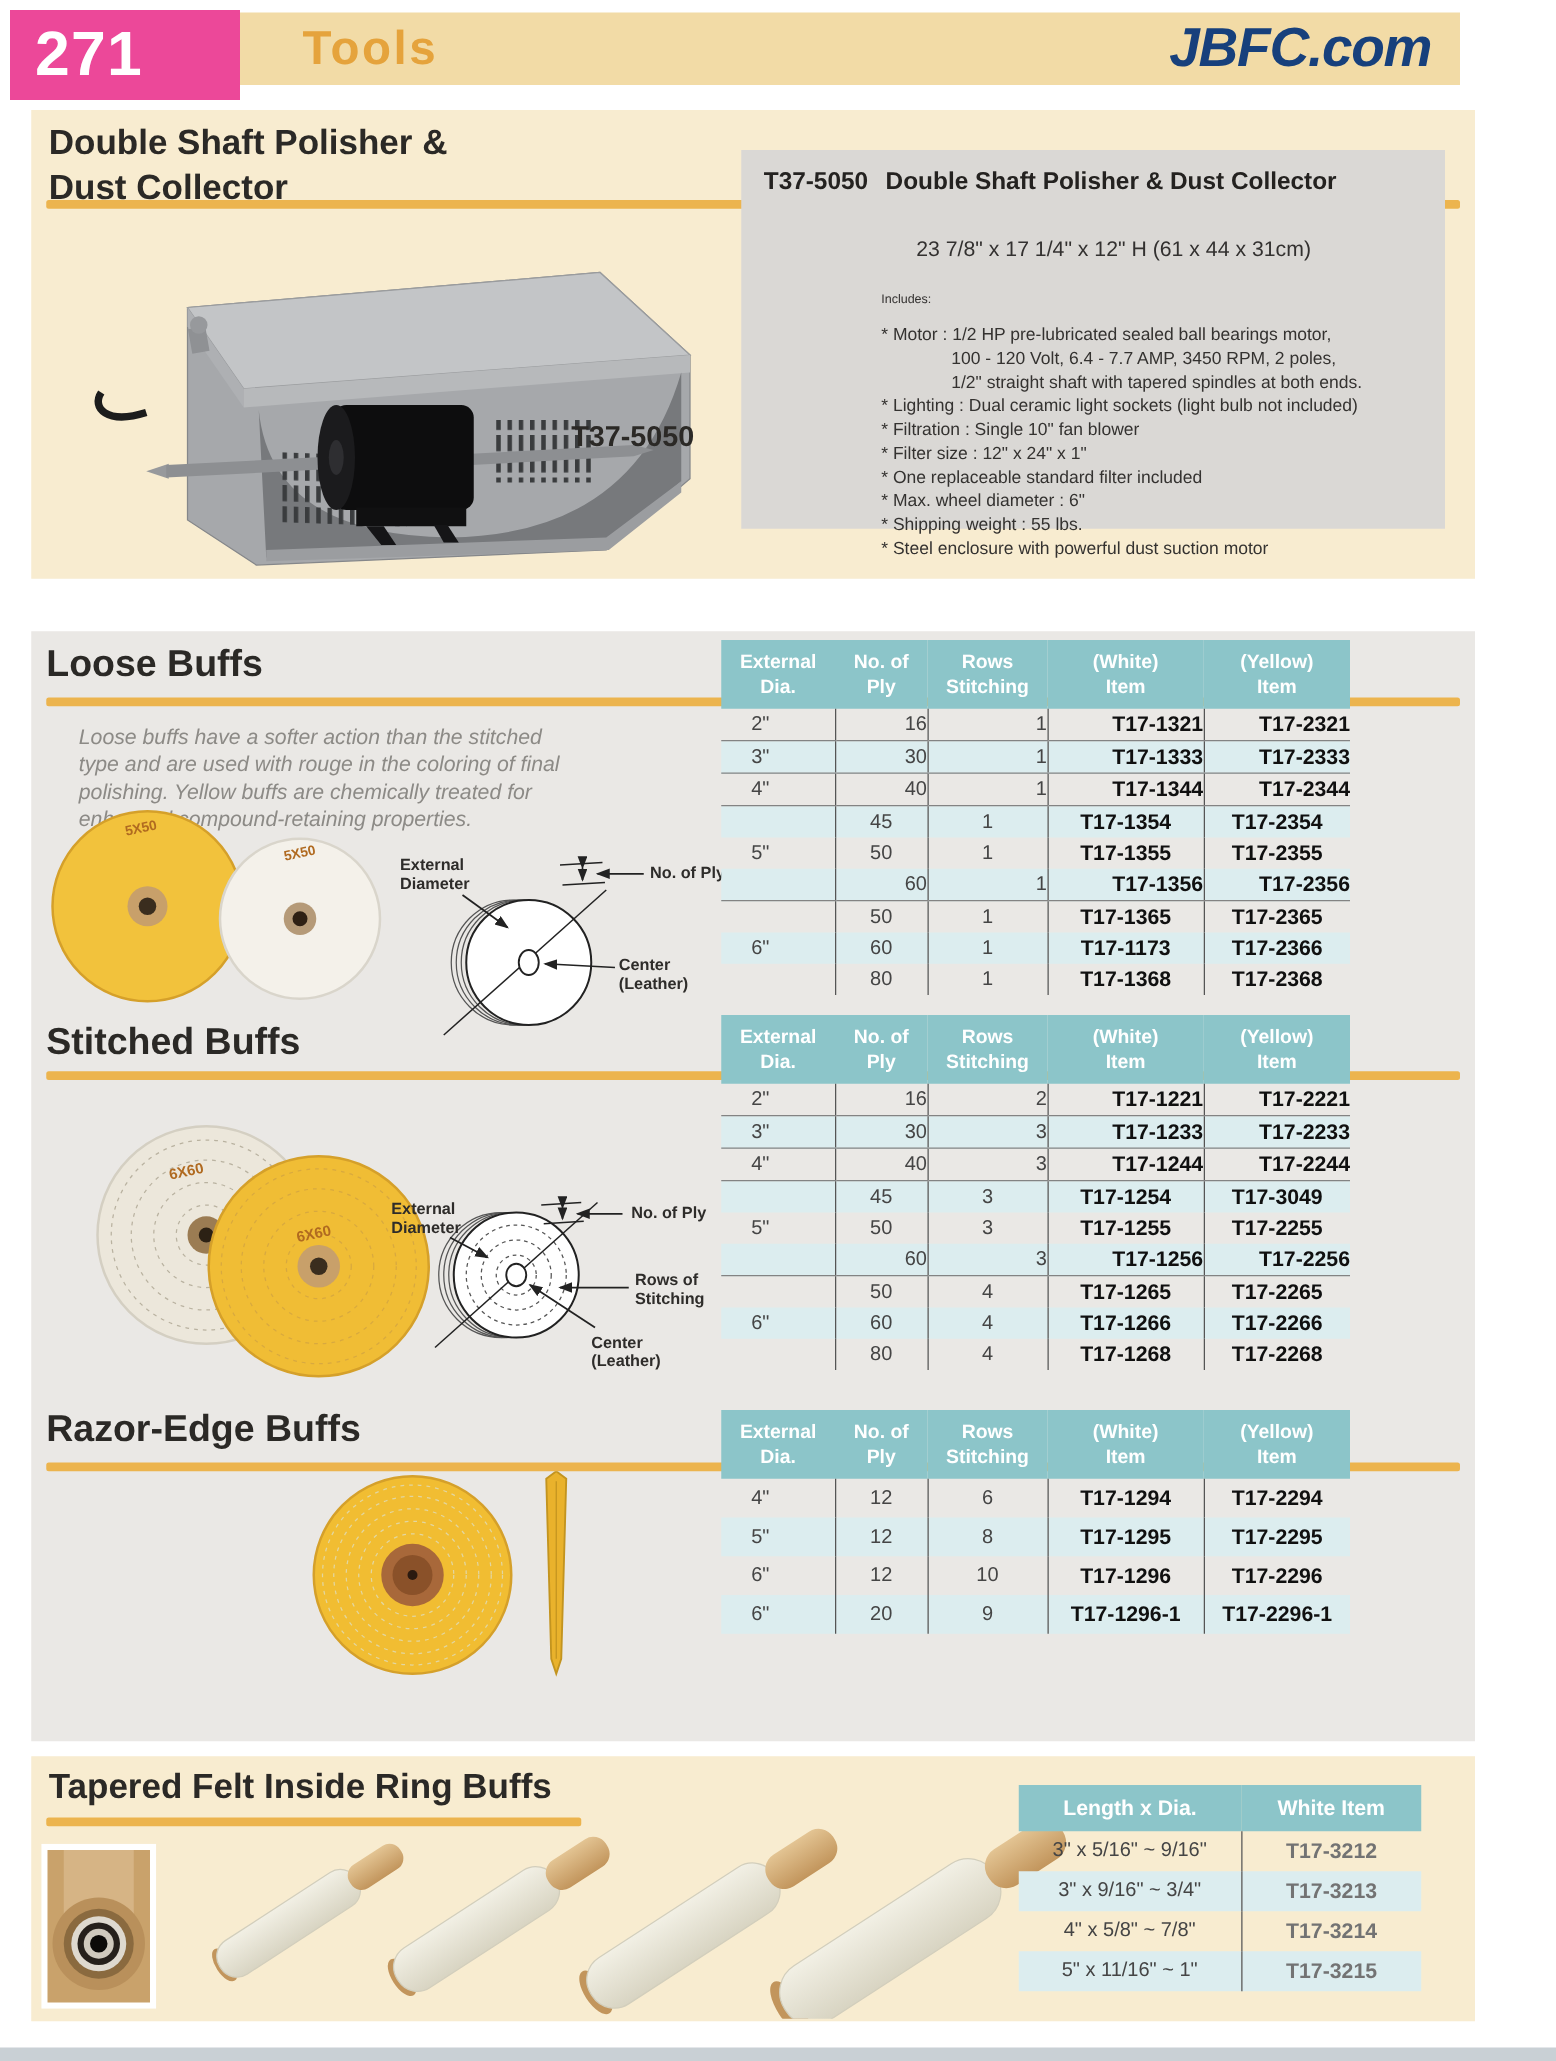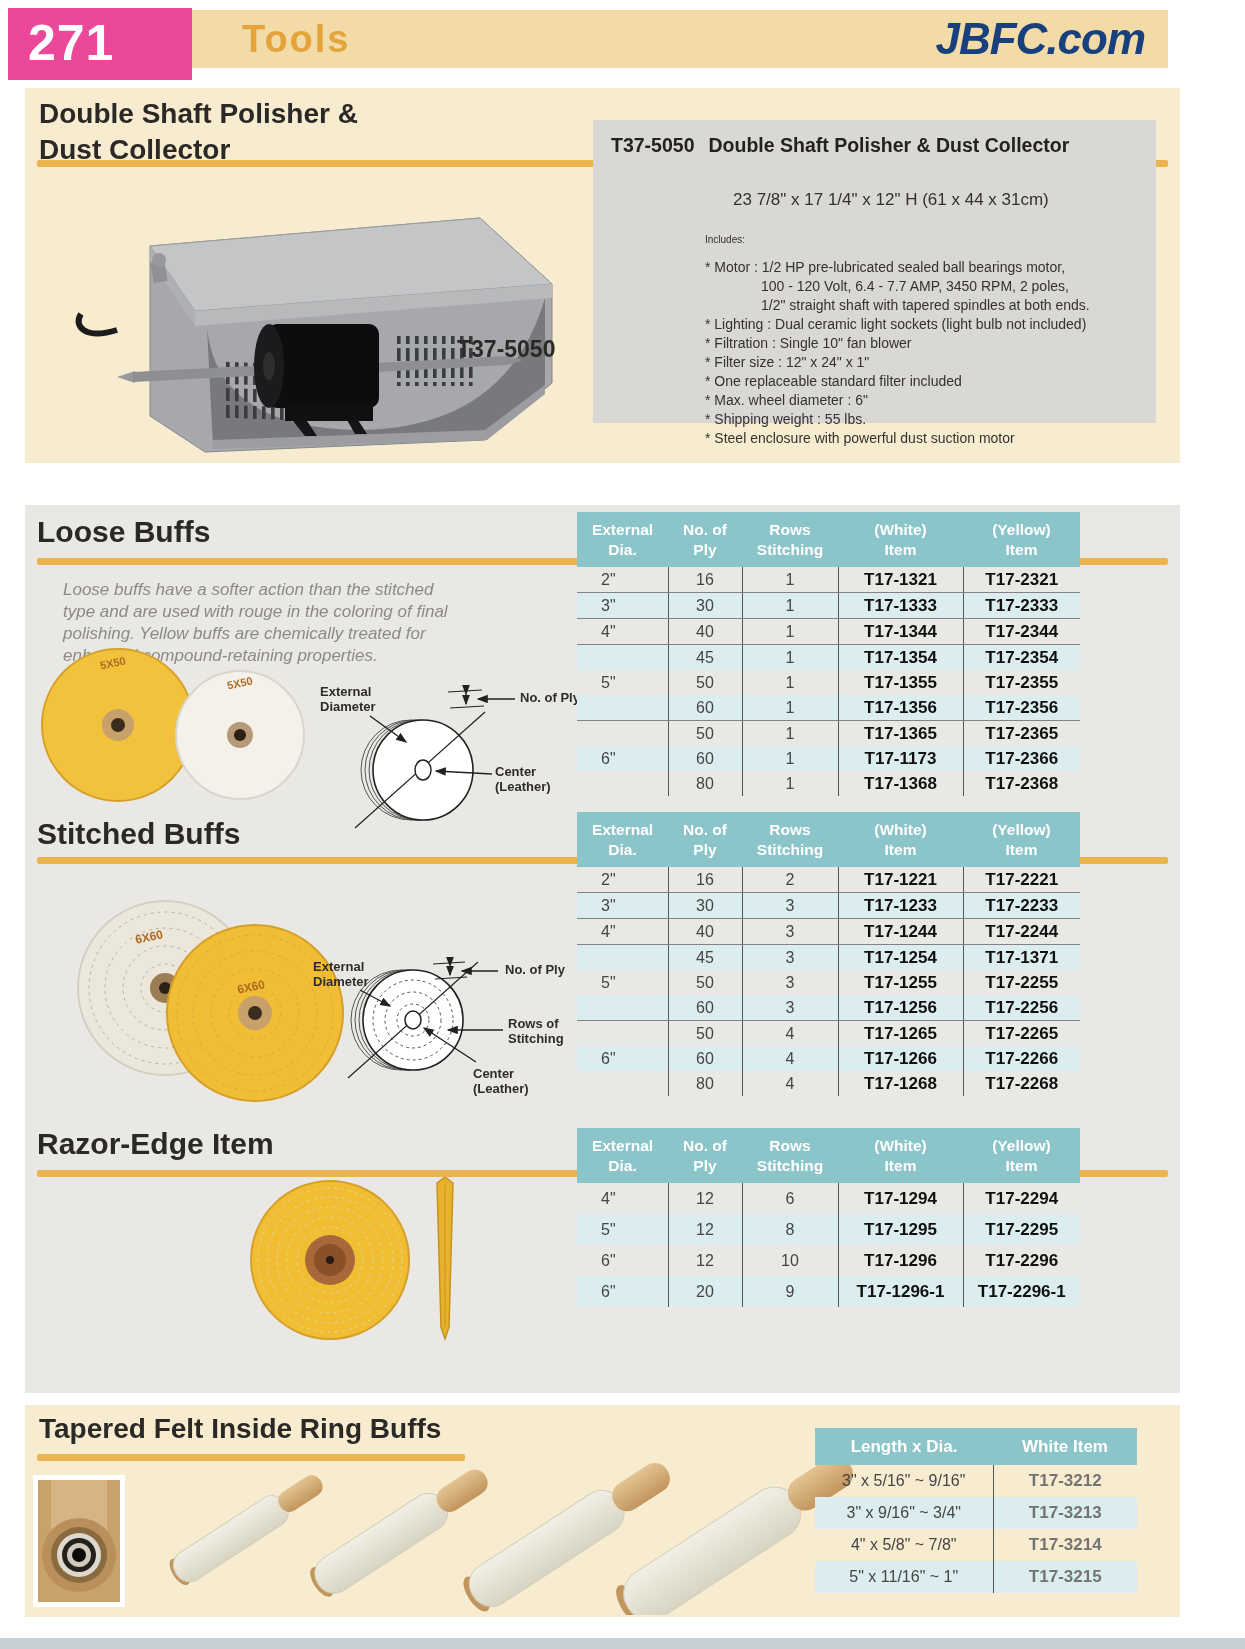--- a/index.html
+++ b/index.html
@@ -53,21 +53,21 @@
   .wheel-label{position:absolute;font-size:11px;font-weight:bold;color:#b06a20;transform:rotate(-12deg);}
   .diag-label{position:absolute;font-size:13px;font-weight:bold;color:#2e2c2a;line-height:1.15;}
 
   
   .tblwrap{position:absolute;}
   table{border-collapse:collapse;table-layout:fixed;width:100%;}
   th{background:#8cc5c9;color:#fff;font-weight:bold;font-size:15.5px;line-height:1.25;white-space:pre-line;vertical-align:middle;padding:0;}
   td{padding:0;font-size:16px;color:#454545;text-align:center;vertical-align:middle;}
   tbody tr:nth-child(even){background:#dcedef;}
   td+td{border-left:1.5px solid #555;}
-  tr.gbreak td{border-bottom:1.2px solid #838383;}
+  tr.gbreak td{border-bottom:1.2px solid #838383;text-align:right;}
   .t-buff th{height:55px;}
   .t-buff td{height:25px;}
   .t-buff th:nth-child(1){width:91px;} .t-buff th:nth-child(2){width:74px;}
   .t-buff th:nth-child(3){width:96px;} .t-buff th:nth-child(4){width:125px;}
   .t-buff th:nth-child(5){width:117px;}
   .t-buff td:nth-child(1){text-align:left;padding-left:24px;}
   .t-buff td:nth-child(4),.t-buff td:nth-child(5){font-weight:bold;color:#101010;font-size:17px;}
   .t-razor td{height:31px;}
   #loose-table{left:552px;top:7px;width:503px;}
   #stitched-table{left:552px;top:307px;width:503px;}
@@ -381,21 +381,21 @@
               <td>40</td>
               <td>3</td>
               <td>T17-1244</td>
               <td>T17-2244</td>
             </tr>
             <tr>
               <td></td>
               <td>45</td>
               <td>3</td>
               <td>T17-1254</td>
-              <td>T17-1371</td>
+              <td>T17-3049</td>
             </tr>
             <tr>
               <td>5"</td>
               <td>50</td>
               <td>3</td>
               <td>T17-1255</td>
               <td>T17-2255</td>
             </tr>
             <tr class="gbreak">
               <td></td>
@@ -422,21 +422,21 @@
               <td></td>
               <td>80</td>
               <td>4</td>
               <td>T17-1268</td>
               <td>T17-2268</td>
             </tr>
           </tbody>
         </table>
       </div>
 
-    <div class="abs h1 sect-head" id="razor-heading">Razor-Edge Item</div>
+    <div class="abs h1 sect-head" id="razor-heading">Razor-Edge Buffs</div>
     <div class="abs rule" id="razor-rule"></div>
 
     <svg class="abs" style="left:200px;top:672px;" width="235" height="168" viewBox="0 0 235 168">
       <circle cx="105" cy="83" r="79" fill="#f1bd32" stroke="#d5a02a" stroke-width="2"></circle>
       <g fill="none" stroke="#e2d6a0" stroke-dasharray="3,4">
           <circle cx="105" cy="83" r="33"></circle>
           <circle cx="105" cy="83" r="43"></circle>
           <circle cx="105" cy="83" r="53"></circle>
           <circle cx="105" cy="83" r="63"></circle>
           <circle cx="105" cy="83" r="72"></circle>

